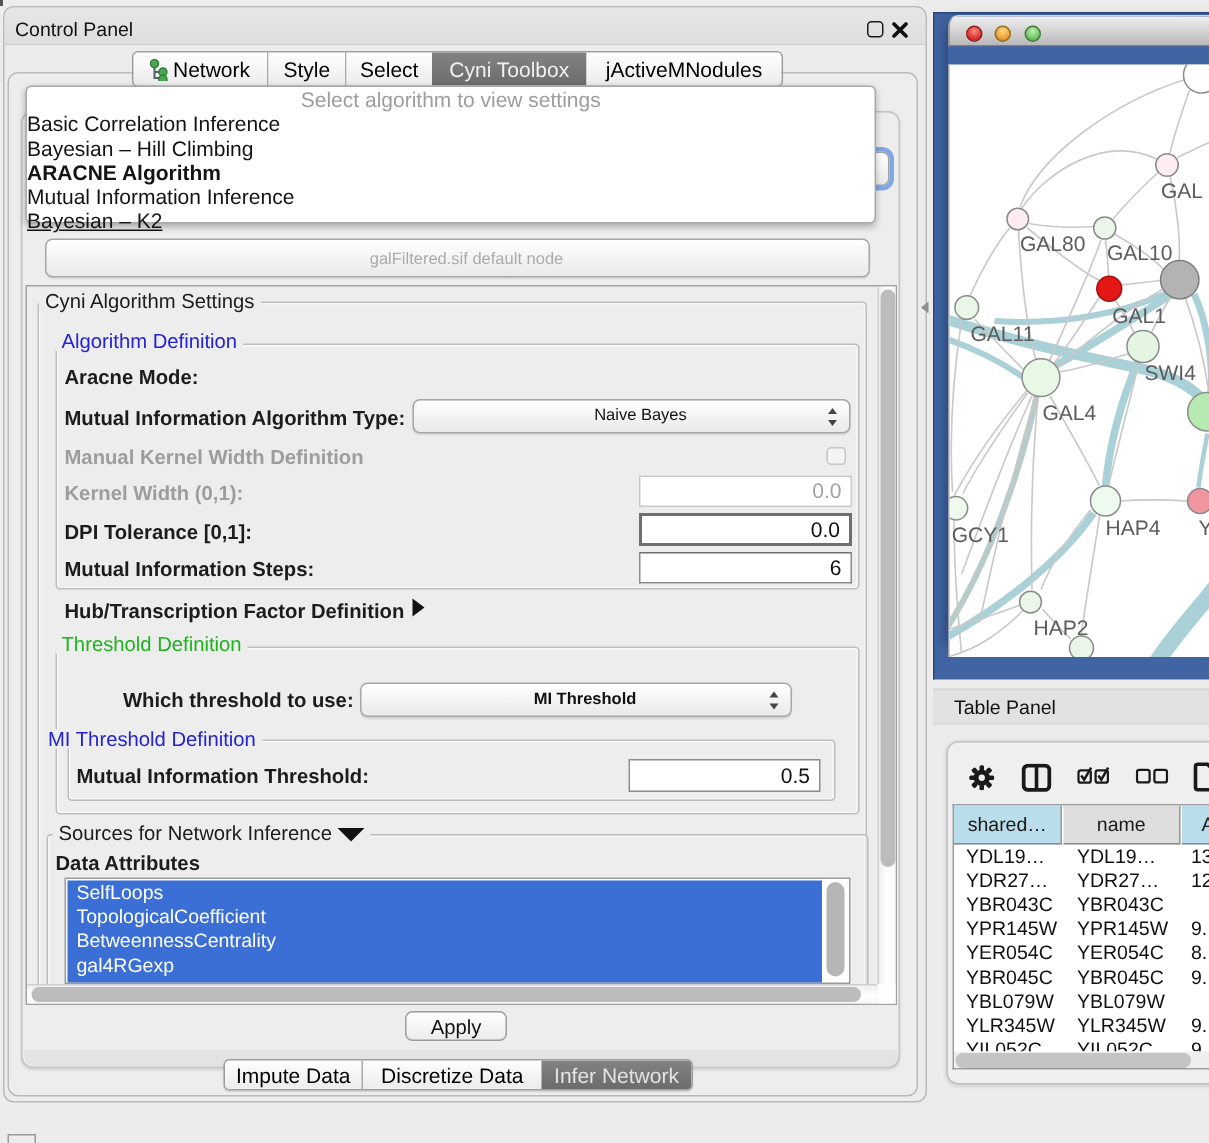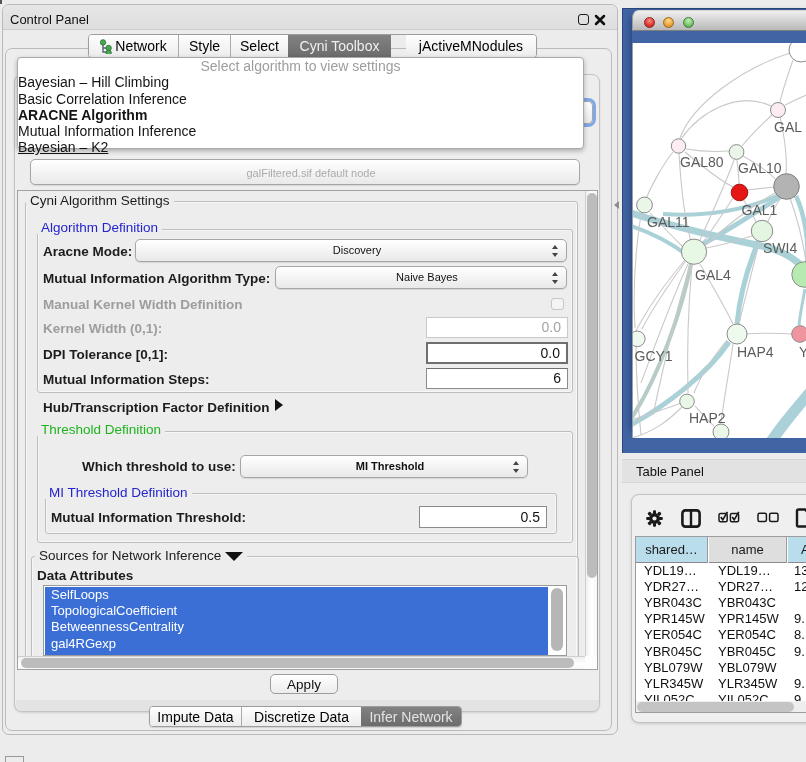--- a/index.html
+++ b/index.html
@@ -37,51 +37,47 @@
     <svg width="12" height="15" viewBox="0 0 12 15" style="margin-right:3px;">
         <path d="M3 5 L3 13 L7 13 M3 9 L7 9" stroke="#5a6272" stroke-width="1.4" fill="none"></path>
         <circle cx="3" cy="3.4" r="2.7" fill="#49a84f" stroke="#2c7a33" stroke-width="0.9"></circle>
         <circle cx="8.6" cy="9" r="2.7" fill="#49a84f" stroke="#2c7a33" stroke-width="0.9"></circle>
         <circle cx="8.6" cy="13.8" r="2.7" fill="#49a84f" stroke="#2c7a33" stroke-width="0.9"></circle>
       </svg>
     Network</div>
   <div style="width:52px;background:linear-gradient(#fefefe,#ececec);display:flex;align-items:center;justify-content:center;border-right:1px solid #ababab;">Style</div>
   <div style="width:57px;background:linear-gradient(#fefefe,#ececec);display:flex;align-items:center;justify-content:center;">Select</div>
   <div style="width:103px;background:linear-gradient(#828282,#6c6c6c);color:#f0f0f0;display:flex;align-items:center;justify-content:center;">Cyni Toolbox</div>
-  <div style="width:130px;background:linear-gradient(#fefefe,#ececec);display:flex;align-items:center;justify-content:center;margin-left:15px;">jActiveMNodules</div>
+  <div style="width:130px;background:linear-gradient(#fefefe,#ececec);display:flex;align-items:center;justify-content:center;">jActiveMNodules</div>
 </div>
 
 <div class="abs" style="left:14px;top:74px;width:586px;height:638px;border:1px solid #c3c3c3;border-radius:8px;background:#ededed;box-shadow:0 1px 2px rgba(0,0,0,.12);"></div>
 
 <div class="combo" style="left:30px;top:101px;width:563px;height:23px;box-shadow:0 0 0 3px rgba(100,150,225,.8);"></div>
 
 <div class="combo" style="left:30px;top:159px;width:550px;height:26px;color:#ababab;line-height:26px;padding-left:12px;">galFiltered.sif default node</div>
 
 <div class="abs" style="left:17px;top:57px;width:567px;height:92px;background:#fff;border:1px solid #a9a9a9;border-radius:4px;box-shadow:0 2px 5px rgba(0,0,0,.28);z-index:5;font-size:14px;color:#141414;">
   <div style="height:16.3px;line-height:16.3px;text-align:center;color:#9d9d9d;">Select algorithm to view settings</div>
+  <div style="height:16.3px;line-height:16.3px;padding-left:0px;">Basic Correlation Inference</div>
   <div style="height:16.3px;line-height:16.3px;padding-left:0px;">Bayesian – Hill Climbing</div>
-  <div style="height:16.3px;line-height:16.3px;padding-left:0px;">Basic Correlation Inference</div>
   <div style="height:16.3px;line-height:16.3px;padding-left:0px;font-weight:bold;">ARACNE Algorithm</div>
   <div style="height:16.3px;line-height:16.3px;padding-left:0px;">Mutual Information Inference</div>
   <div style="height:16.3px;line-height:16.3px;padding-left:0px;text-decoration:underline;">Bayesian – K2</div>
 </div>
 
 <div class="abs" id="sp" style="left:17px;top:190px;width:581px;height:480px;border:1px solid #a2a2a2;background:#ededed;overflow:hidden;">
 
   <div class="group" style="left:7px;top:10px;width:553px;height:468px;"></div>
   <div class="gtitle" style="left:8px;top:3px;color:#1c1c1c;">Cyni Algorithm Settings</div>
 
   <div class="group" style="left:19px;top:38px;width:536px;height:164px;"></div>
   <div class="gtitle" style="left:19px;top:30px;color:#2424cf;">Algorithm Definition</div>
 
   <div class="lbl" style="left:25px;top:53px;">Aracne Mode:</div>
-  <div class="combo" style="left:117px;top:48px;width:432px;height:23px;line-height:21px;padding-left:12px;">Discovery<span class="ar">
-        <i class="up"></i>
-        <i class="dn"></i>
-      </span></div>
   <div class="lbl" style="left:25px;top:80px;">Mutual Information Algorithm Type:</div>
   <div class="combo" style="left:257px;top:75px;width:292px;height:23px;line-height:21px;padding-left:12px;">Naive Bayes<span class="ar">
         <i class="up"></i>
         <i class="dn"></i>
       </span></div>
 
   <div class="glbl" style="left:25px;top:106px;">Manual Kernel Width Definition</div>
   <div class="abs" style="left:533px;top:107px;width:13px;height:12px;border:1px solid #c6c6c6;border-radius:3px;background:#f4f4f4;"></div>
 
   <div class="glbl" style="left:25px;top:130px;">Kernel Width (0,1):</div>
@@ -99,21 +95,21 @@
   <div class="group" style="left:19px;top:240px;width:536px;height:112px;"></div>
   <div class="gtitle" style="left:19px;top:232px;color:#1fb41f;">Threshold Definition</div>
 
   <div class="lbl" style="left:64px;top:268px;">Which threshold to use:</div>
   <div class="combo" style="left:222px;top:264px;width:288px;height:23px;line-height:21px;padding-left:12px;font-weight:bold;">MI Threshold<span class="ar">
         <i class="up"></i>
         <i class="dn"></i>
       </span></div>
 
   <div class="group" style="left:27px;top:302px;width:512px;height:41px;"></div>
-  <div class="gtitle" style="left:27px;top:295px;color:#2424cf;">MI Threshold Definition</div>
+  <div class="gtitle" style="left:10px;top:295px;color:#2424cf;">MI Threshold Definition</div>
   <div class="lbl" style="left:33px;top:319px;">Mutual Information Threshold:</div>
   <div class="fld" style="left:401px;top:315px;width:128px;height:22px;border:1px solid #8b8b8b;line-height:20px;">0.5</div>
 
   <div class="group" style="left:13px;top:365px;width:548px;height:130px;"></div>
   <div class="gtitle" style="left:17px;top:358px;color:#1c1c1c;">Sources for Network Inference <span style="display:inline-block;width:0;height:0;border-left:9px solid transparent;border-right:9px solid transparent;border-top:9px solid #111;vertical-align:-1px;margin-left:0px;"></span></div>
   <div class="lbl" style="left:19px;top:377px;">Data Attributes</div>
 
   <div class="abs" style="left:25px;top:394px;width:524px;height:71px;background:#fff;border:1px solid #9a9a9a;">
     <div class="abs" style="left:1px;top:1px;width:503px;height:68px;background:#3b6fd6;"></div>
     <div class="abs" style="left:7px;top:1px;color:#fff;font-size:13px;line-height:16.2px;">SelfLoops<br>TopologicalCoefficient<br>BetweennessCentrality<br>gal4RGexp</div>

